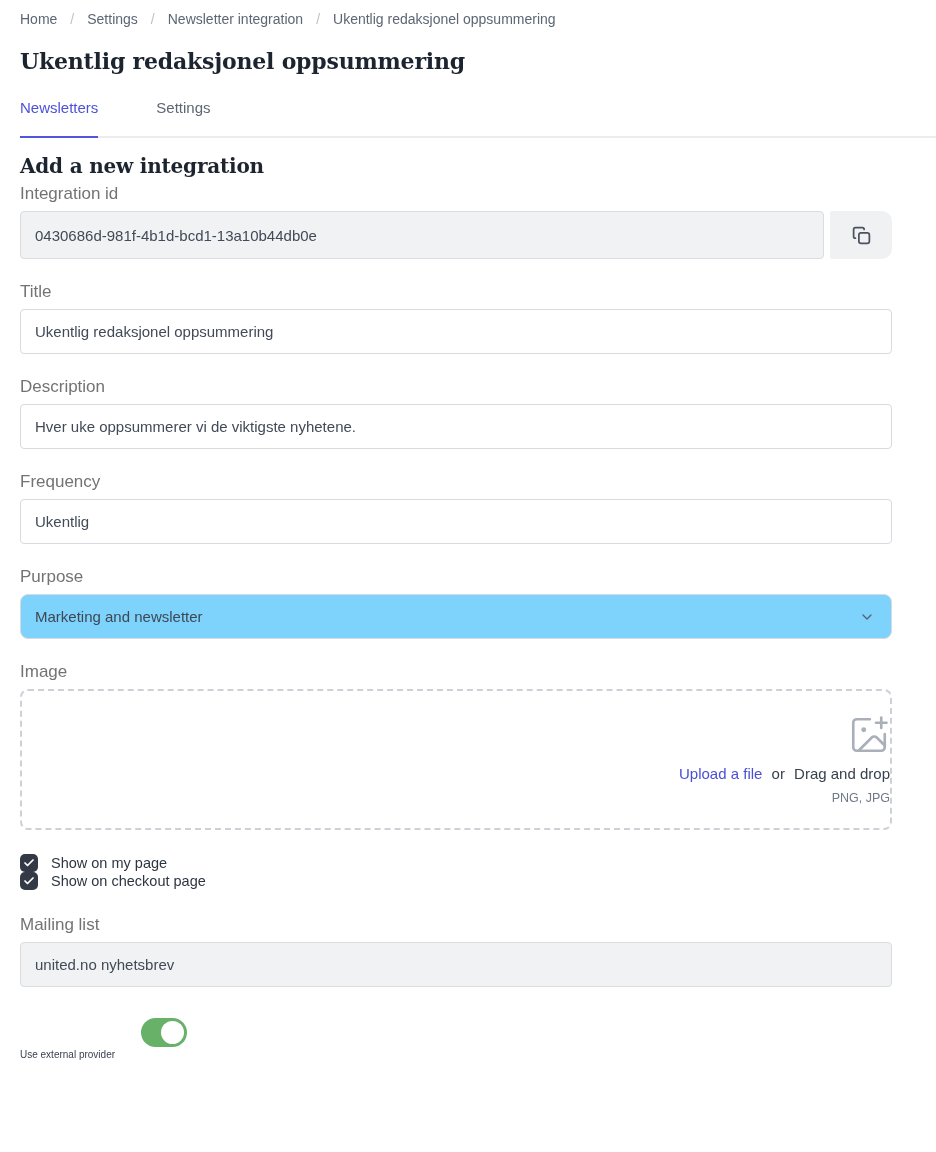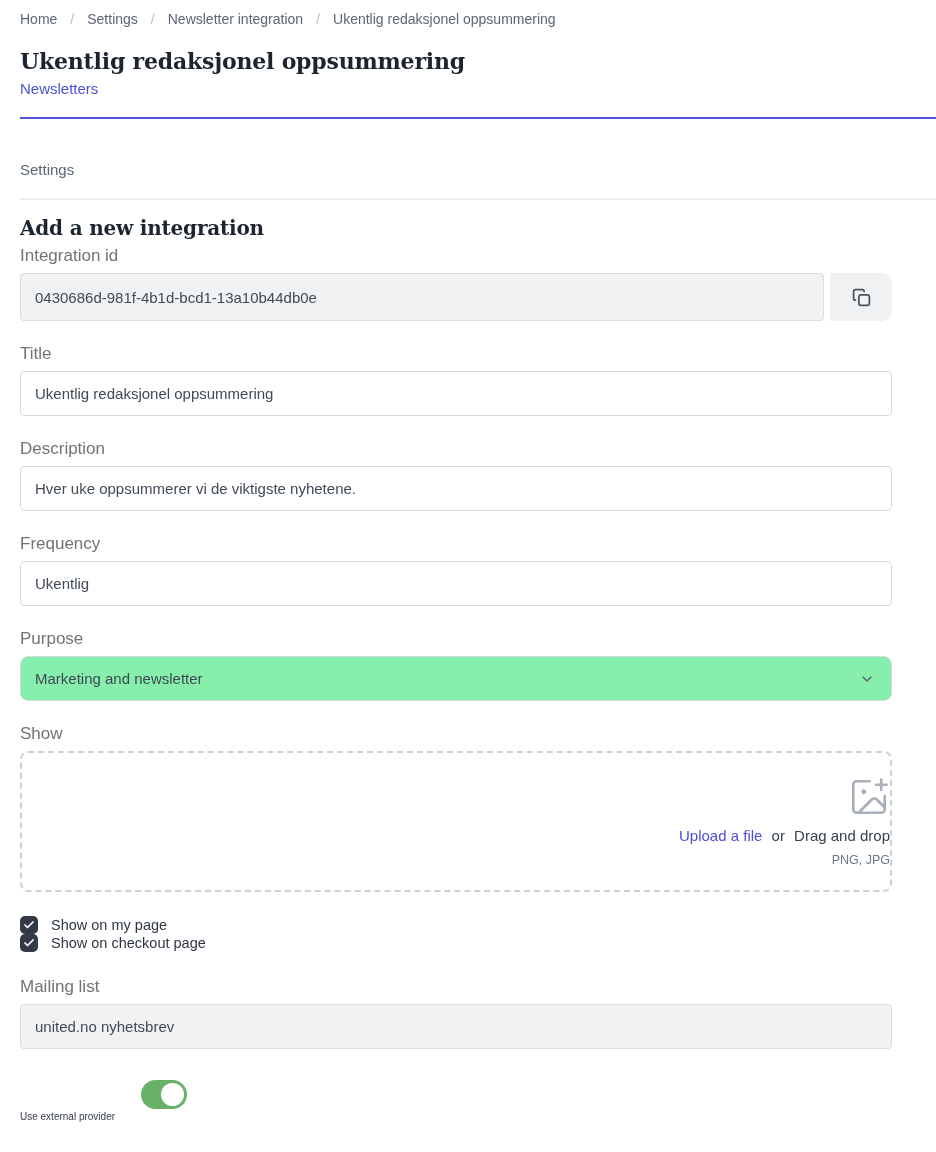--- a/index.html
+++ b/index.html
@@ -22,24 +22,23 @@
   
   .page-title {
     margin: 20px 20px 0 20px;
     font-family: "DejaVu Serif", serif;
     font-size: 22px; line-height: 27px; font-weight: 700;
     color: #1c2430; letter-spacing: -0.2px;
   }
 
   
   .tabs {
-    margin: 5px 0 0 20px;
-    display: flex; gap: 44px;
+    margin: 24px 0 0 20px;
+    display: flex; gap: 58px;
     border-bottom: 2px solid #ebecee;
-    flex-direction: column;
   }
   .tab {
     font-size: 15px; line-height: 18px; font-weight: 500;
     color: #5d6673; padding-bottom: 19px; cursor: pointer;
     border-bottom: 2px solid transparent; margin-bottom: -2px;
   }
   .tab.active { color: #4c51d8; border-bottom-color: #5356dd; }
 
   
   .main { padding: 16px 44px 0 20px; }
@@ -69,21 +68,21 @@
   .copy-btn {
     width: 62px; height: 48px; border: none; cursor: pointer;
     background: #f0f1f3; border-radius: 2px 10px 10px 2px;
     display: flex; align-items: center; justify-content: center;
   }
   .copy-btn svg { stroke: #4b5260; }
 
   
   .select {
     height: 45px; border: 1px solid #d7dade; border-radius: 8px;
-    background: #86efac; display: flex; align-items: center;
+    background: #7dd3fc; display: flex; align-items: center;
     padding: 0 16px 0 14px; cursor: pointer;
   }
   .select-value { flex: 1; font-size: 15px; color: #3f4754; }
   .select svg { stroke: #596273; }
 
   
   .dropzone {
     height: 141px; border: 2px dashed #cdd1d6; border-radius: 8px;
     display: flex; flex-direction: column; align-items: flex-end; justify-content: center;
     cursor: pointer;
@@ -174,21 +173,21 @@
       <span class="select-value">Marketing and newsletter</span>
       <span style="display:flex;">
         <svg width="16" height="16" viewBox="0 0 24 24" fill="none" stroke-width="2" stroke-linecap="round" stroke-linejoin="round">
           <path d="m6 9 6 6 6-6"></path>
         </svg>
       </span>
     </div>
   </div>
 
   <div class="field">
-    <label class="field-label">Show</label>
+    <label class="field-label">Image</label>
     <div class="dropzone">
       <span style="display:flex;">
         <svg width="42" height="42" viewBox="0 0 24 24" fill="none" stroke-width="1.5" stroke-linecap="round" stroke-linejoin="round">
           <path d="M16 5h6"></path>
           <path d="M19 2v6"></path>
           <path d="M21 11.5V19a2 2 0 0 1-2 2H5a2 2 0 0 1-2-2V5a2 2 0 0 1 2-2h7.5"></path>
           <path d="m21 18-4.586-4.586a2 2 0 0 0-2.828 0L6 21"></path>
           <circle cx="9" cy="9" r="1.4" fill="#a9b0b9" stroke="none"></circle>
         </svg>
       </span>

